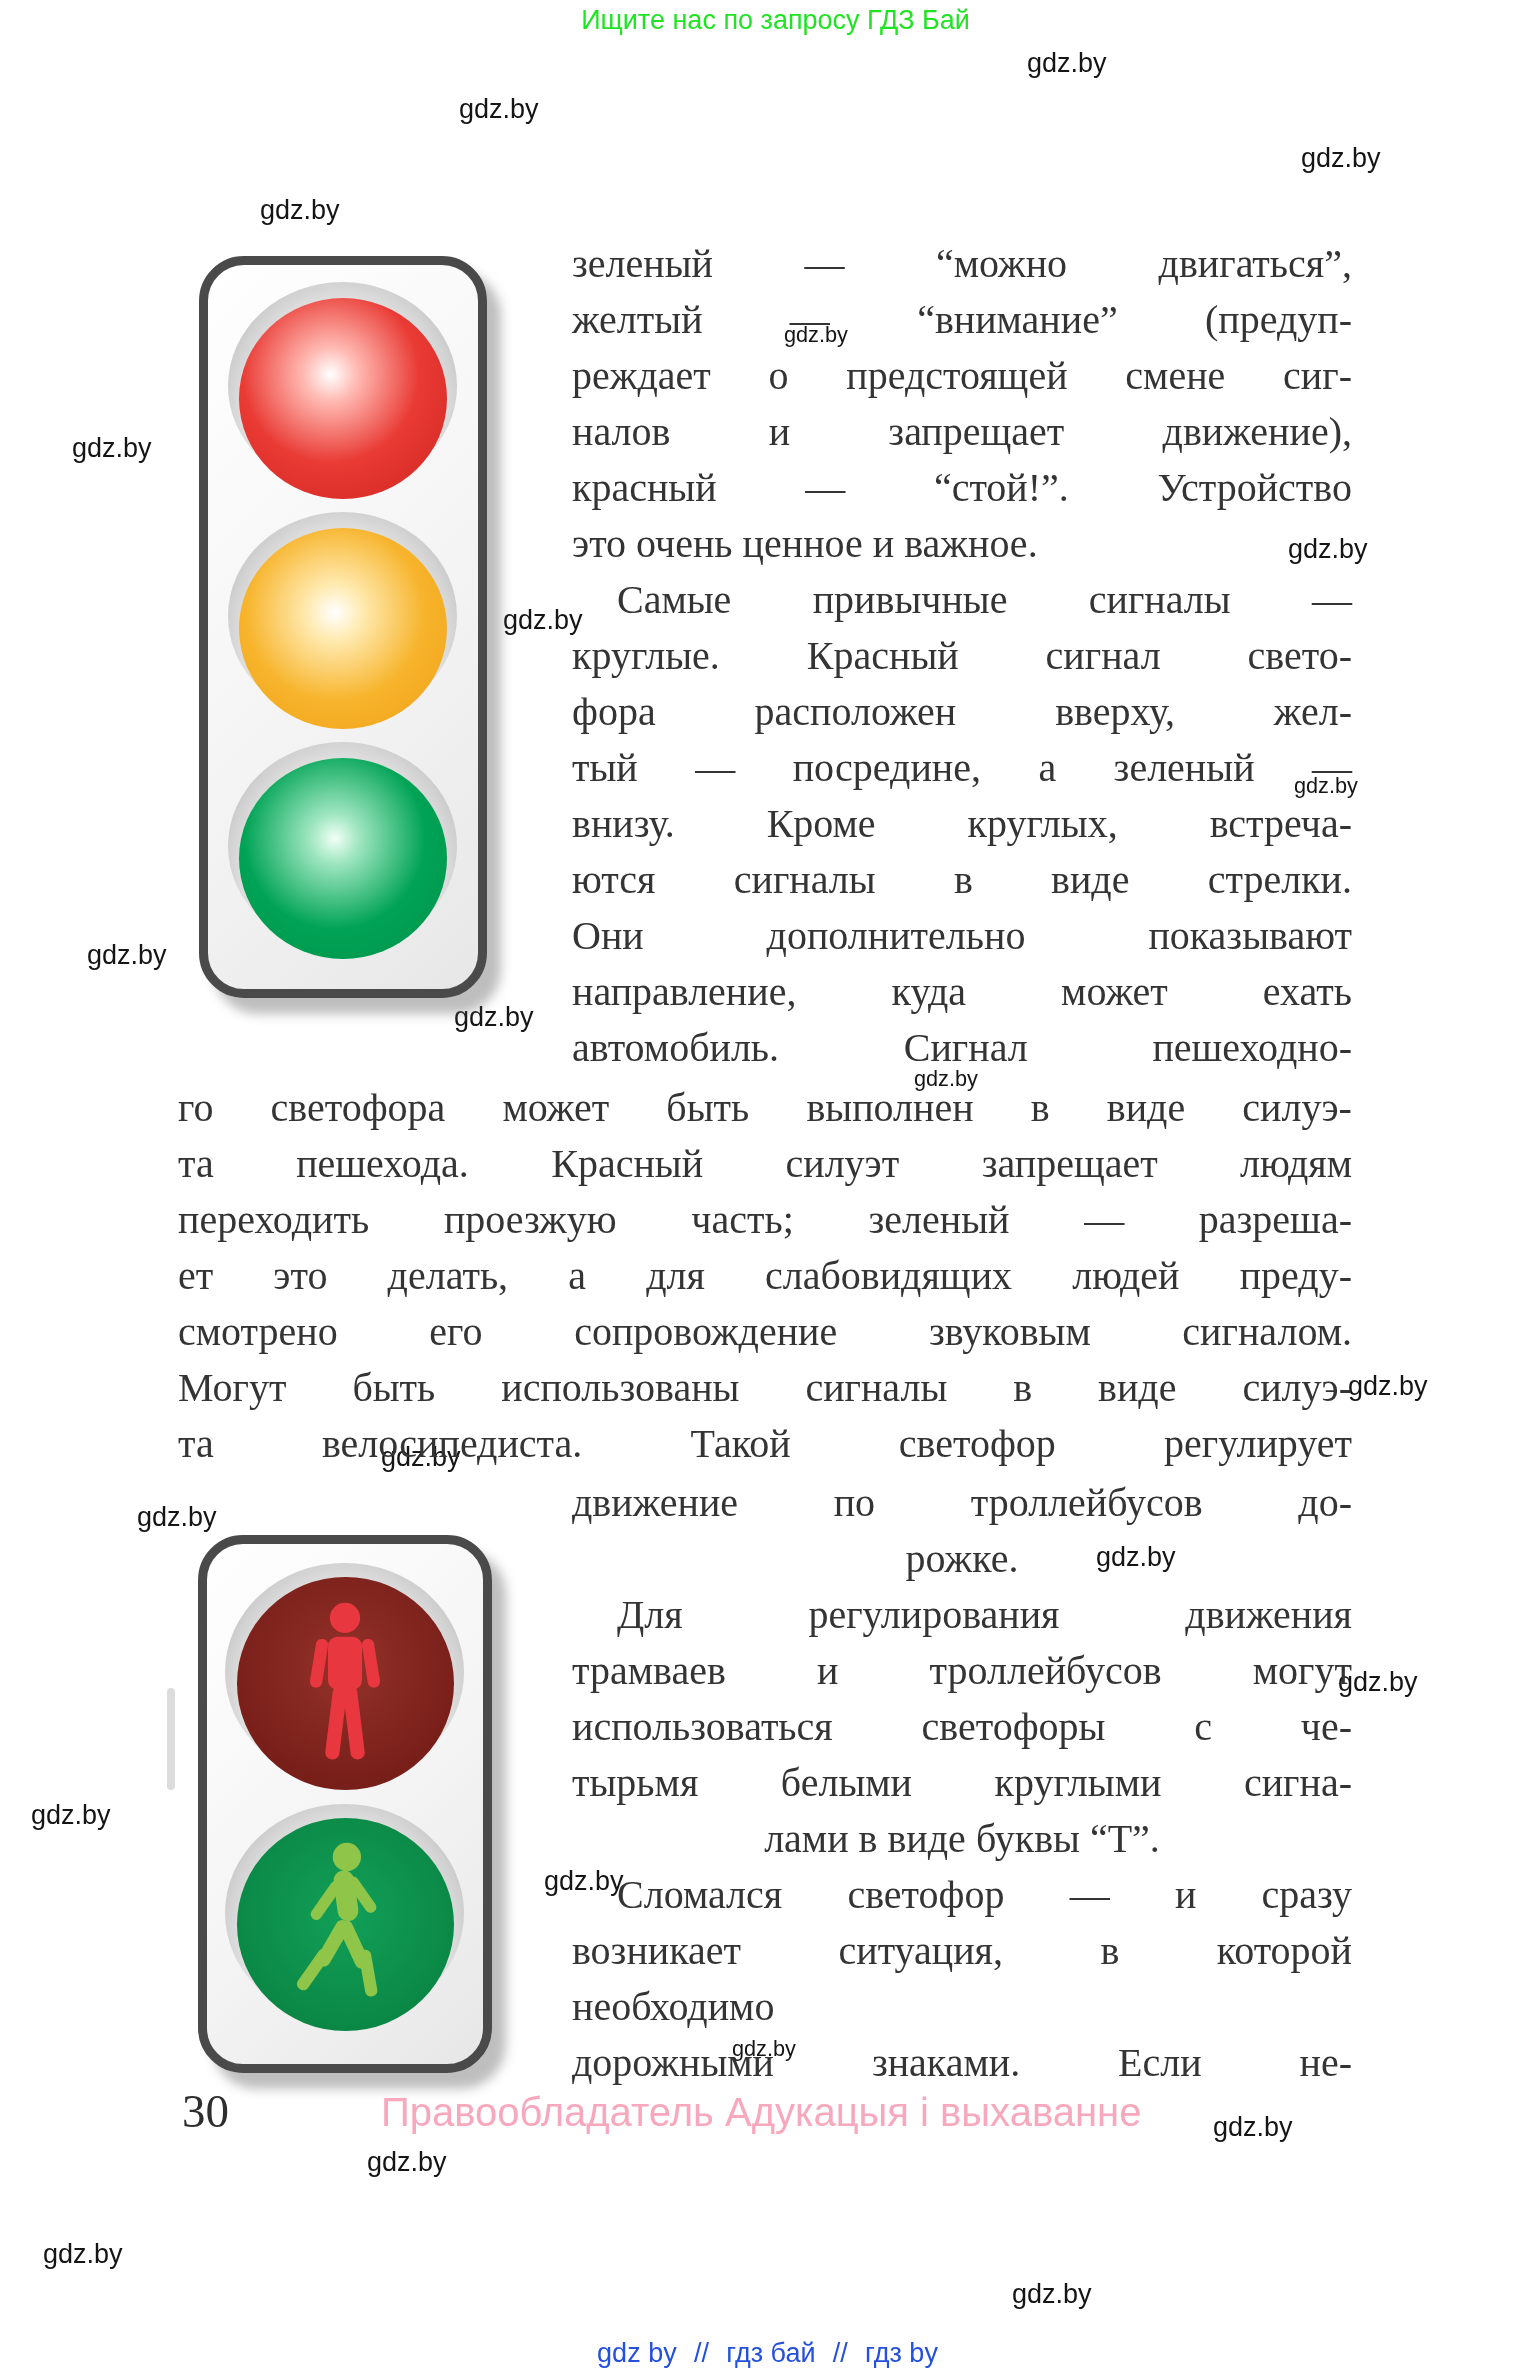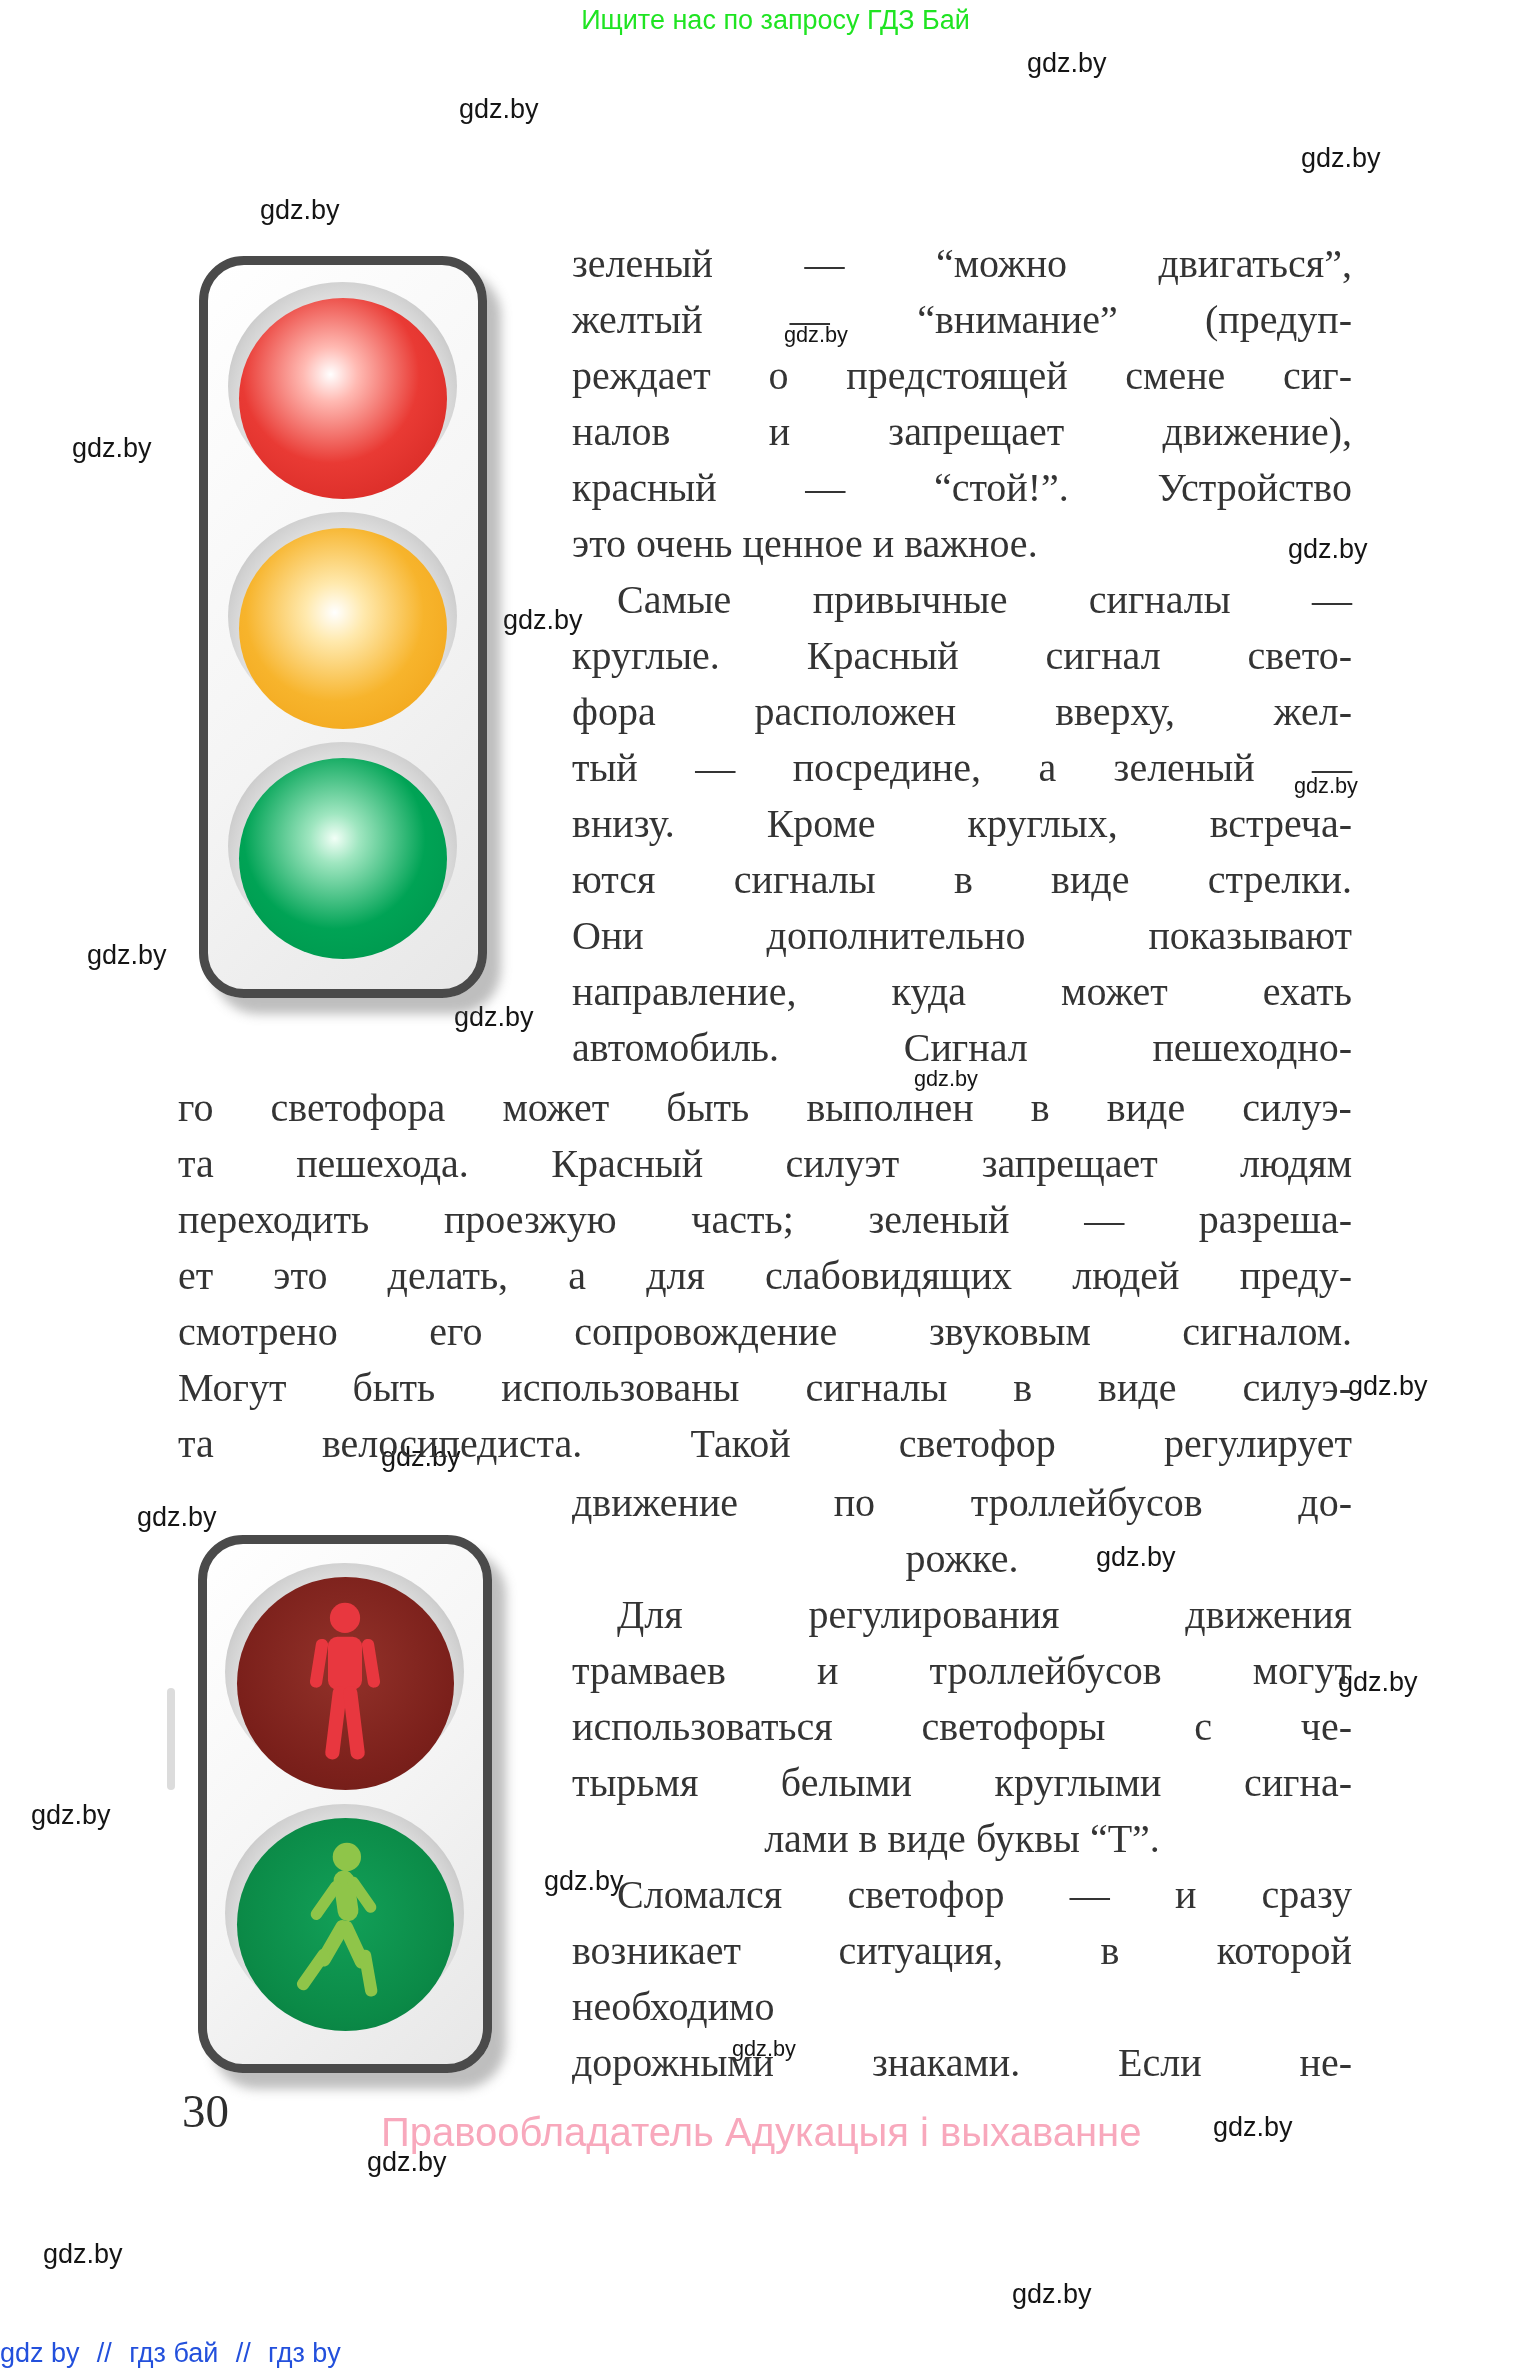--- a/index.html
+++ b/index.html
@@ -48,24 +48,24 @@
   .tl2 .bulb{left:2.6px;top:14px;width:217px;height:213px;display:flex;align-items:center;justify-content:center;}
   .bulb-ped-red{background:radial-gradient(circle at 50% 42%,#93322a 0%,var(--ped-red-lamp) 65%,#6b1a15 100%);}
   .bulb-ped-green{background:radial-gradient(circle at 50% 45%,#12a058 0%,var(--ped-green-lamp) 65%,#077a3e 100%);}
   .man-red{fill:var(--ped-red-man);}
   .man-green{fill:var(--ped-green-man);}
   .scan-artifact{position:absolute;background:#dcdcdc;border-radius:4.3px;}
   
   .page-number{position:absolute;font-size:47px;color:#2e2e2e;}
   .copyright{
     position:absolute;font-family:"Liberation Sans",sans-serif;
-    font-size:40px;color:var(--footer-pink);white-space:nowrap;margin-top:20px;
+    font-size:40px;color:var(--footer-pink);white-space:nowrap;
   }
   .links{
-    position:absolute;left:0;right:0;display:flex;gap:17.3px;
+    position:absolute;left:0;right:0;display:flex;justify-content:center;gap:17.3px;
     font-family:"Liberation Sans",sans-serif;font-size:27px;color:var(--link-blue);
   }
   .links span{white-space:nowrap;}
 </style>
 </head>
 <body>
 
 <div class="promo">Ищите нас по запросу ГДЗ Бай</div>
 
 <div>

